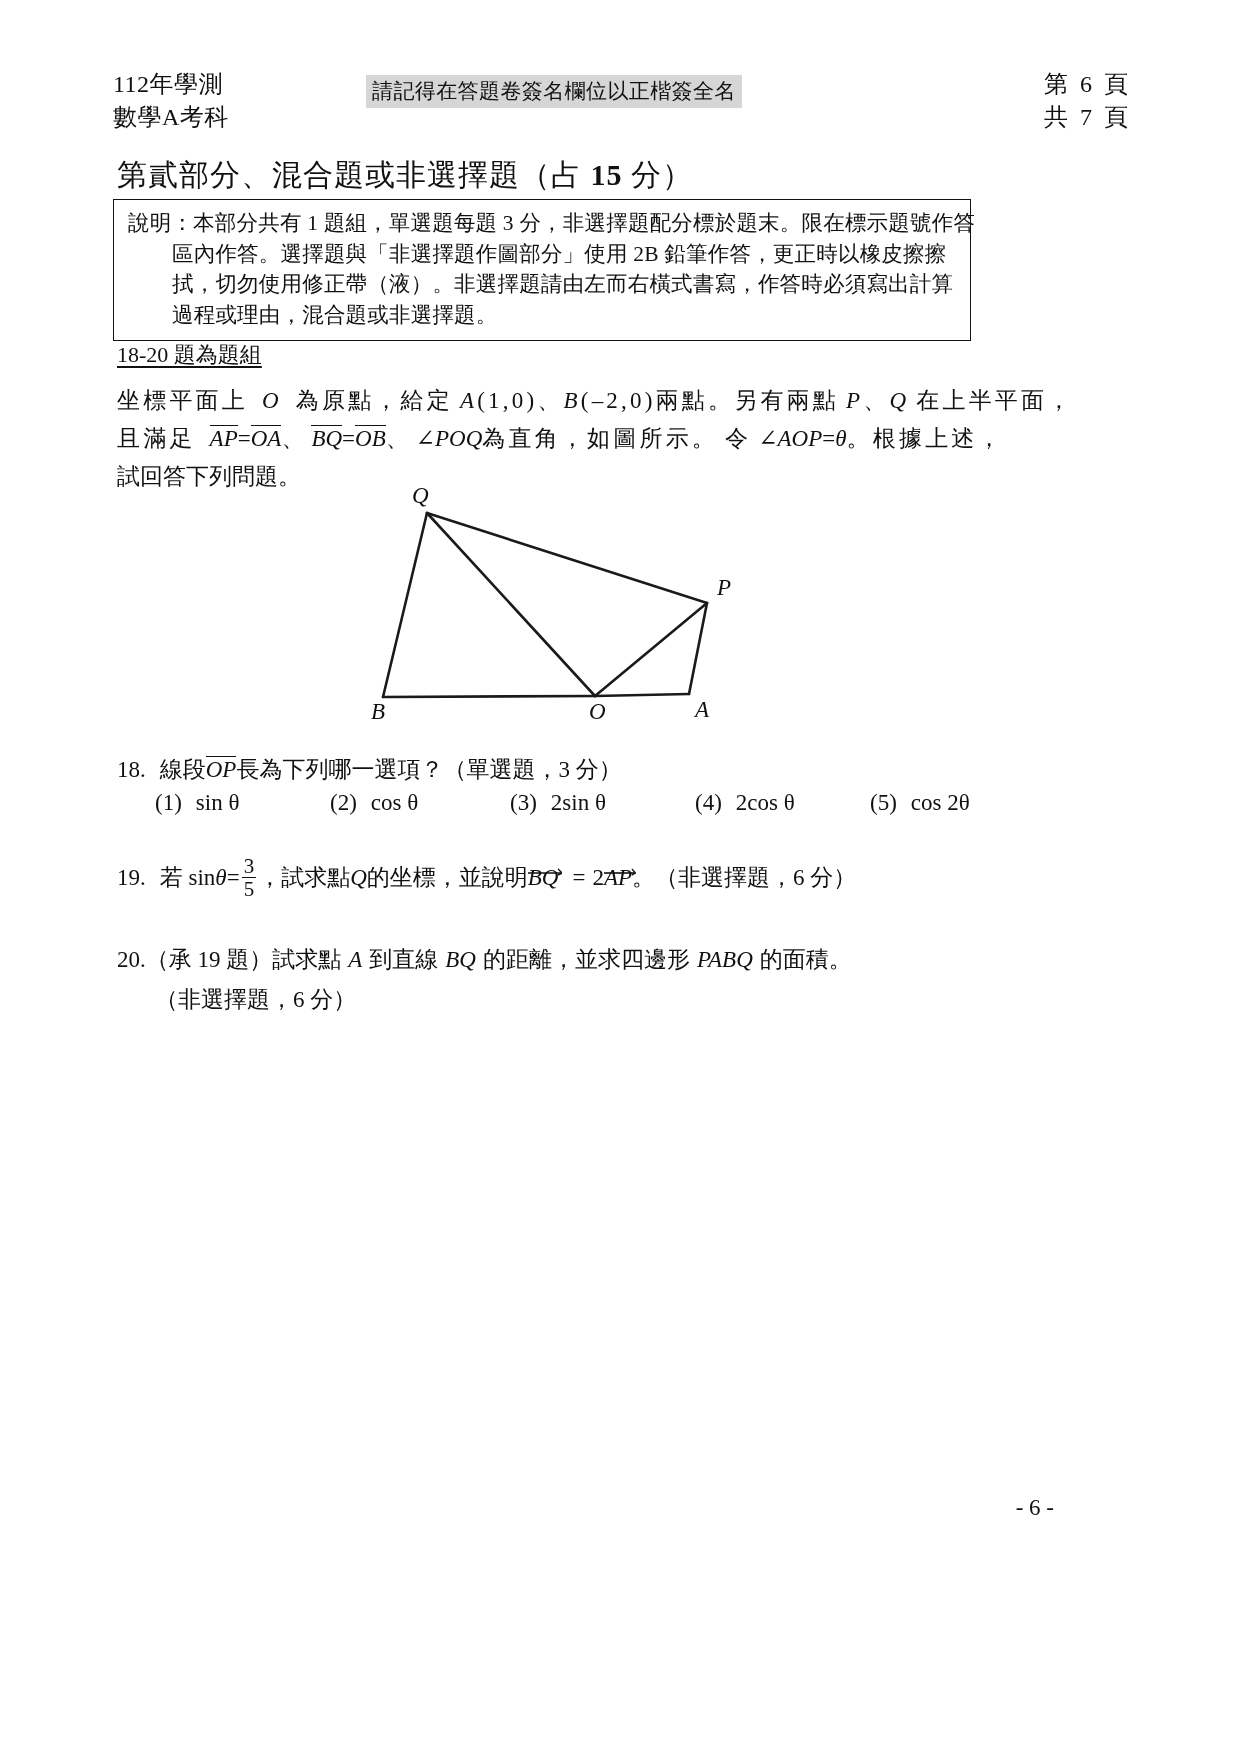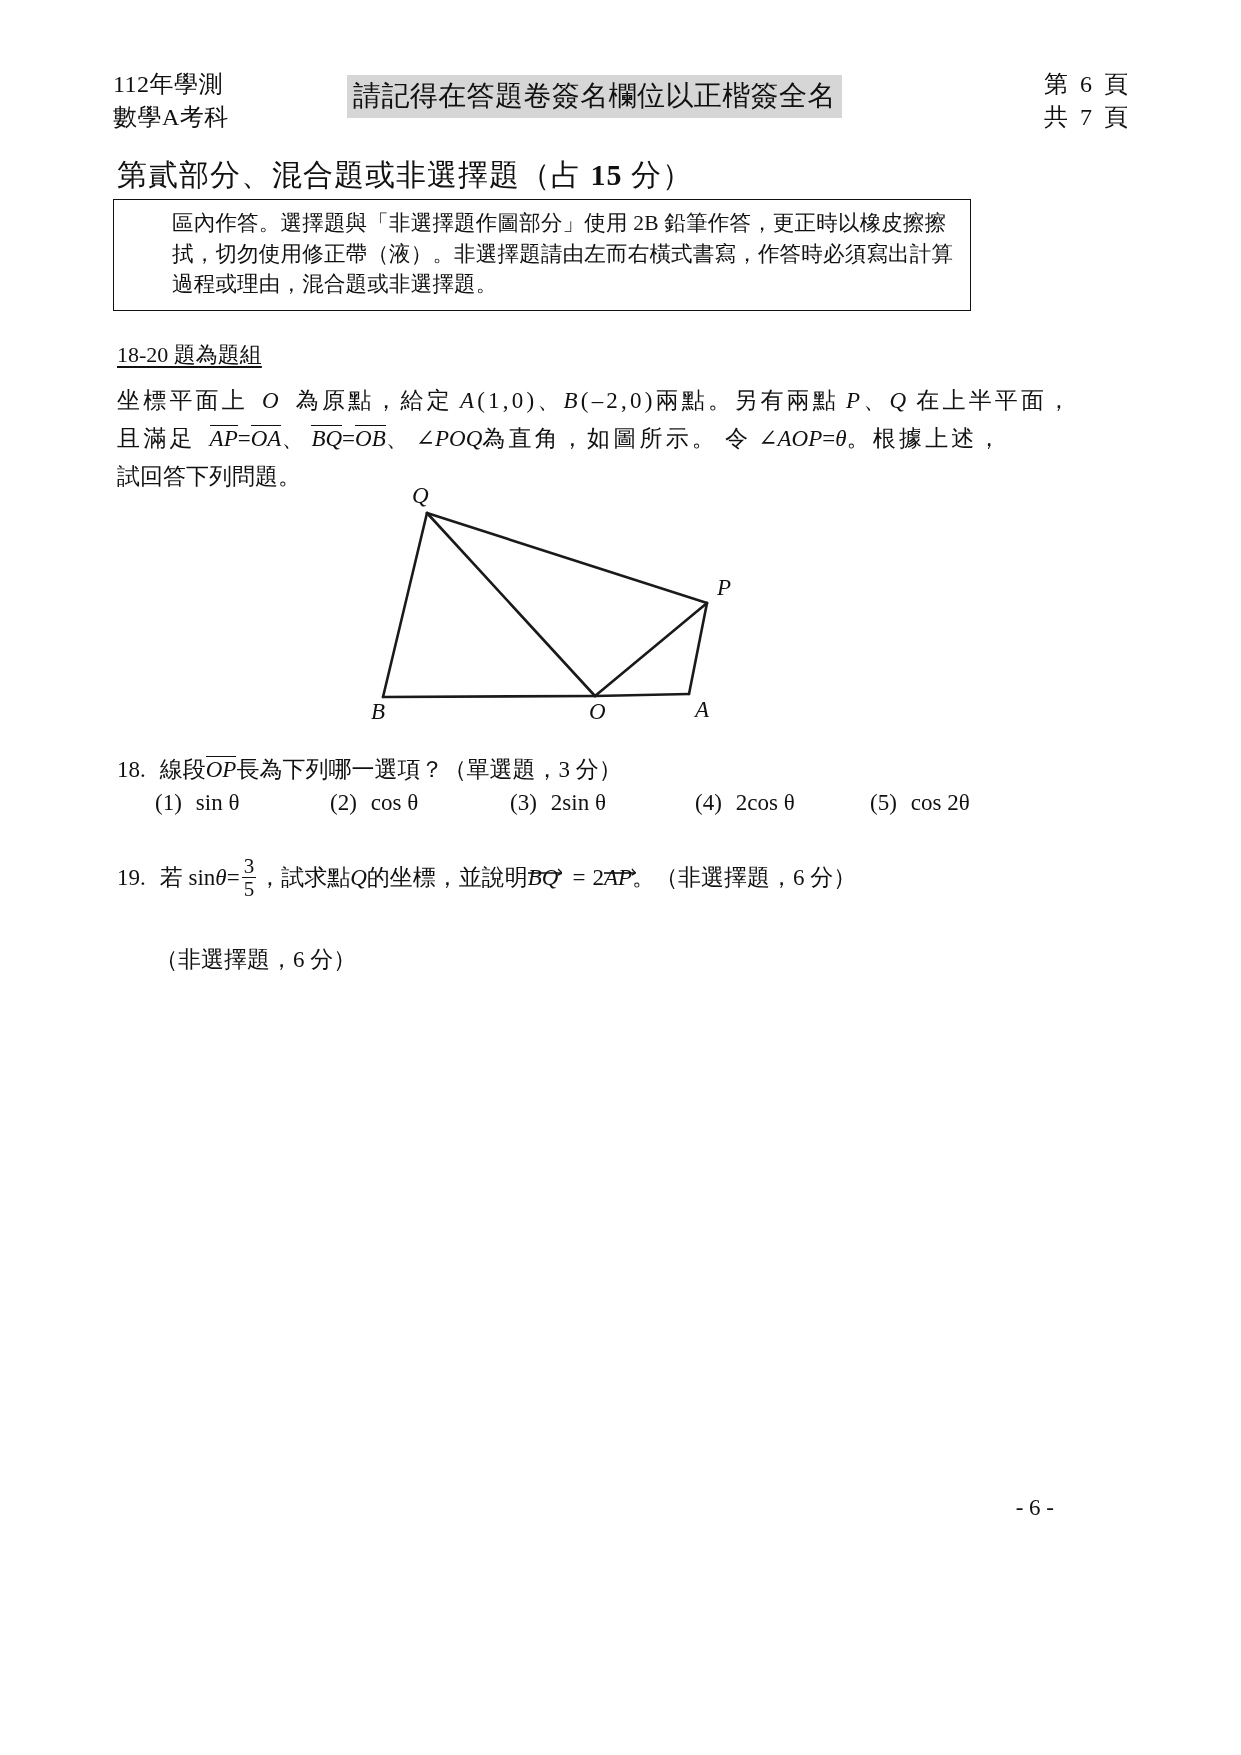--- a/index.html
+++ b/index.html
@@ -32,25 +32,25 @@
   }
   .hdr-left {
     position: absolute;
     left: 0; top: 0;
     font-size: 24px;
     line-height: 33px;
     letter-spacing: 0.5px;
   }
   .hdr-center {
     position: absolute;
-    left: 234px;
+    left: 253px;
     top: 7px;
     background: #d6d6d6;
     padding: 2px 6px 3px 6px;
-    font-size: 28px;
+    font-size: 21px;
     letter-spacing: 0.4px;
     white-space: nowrap;
   }
   .hdr-right {
     position: absolute;
     right: 0;
     top: 0;
     font-size: 24px;
     line-height: 33px;
     text-align: right;
@@ -215,20 +215,21 @@
     <div class="hdr-center">請記得在答題卷簽名欄位以正楷簽全名</div>
     <div class="hdr-right">
       <div><span>第</span><span class="sp"></span><span>6</span><span class="sp"></span><span>頁</span></div>
       <div><span>共</span><span class="sp"></span><span>7</span><span class="sp"></span><span>頁</span></div>
     </div>
   </div>
 
   <div class="sec-title"><span>第貳部分、混合題或非選擇題（占 </span><b>15</b><span> 分）</span></div>
 
   <div class="note-box">
+    <div class="note-line">說明：本部分共有 1 題組，單選題每題 3 分，非選擇題配分標於題末。限在標示題號作答</div>
     <div class="note-line ind">區內作答。選擇題與「非選擇題作圖部分」使用 2B 鉛筆作答，更正時以橡皮擦擦</div>
     <div class="note-line ind">拭，切勿使用修正帶（液）。非選擇題請由左而右橫式書寫，作答時必須寫出計算</div>
     <div class="note-line ind">過程或理由，混合題或非選擇題。</div>
   </div>
 
   <div class="group-head">18-20 題為題組</div>
 
   <div class="stmt">
     <div class="ln just"><span>坐標平面上</span><span class="sp-w2"></span><span class="mi">O</span><span class="sp-w2"></span><span>為原點，給定</span><span class="sp-w"></span><span class="mi">A</span><span class="mi mn">(1,0)</span><span>、</span><span class="mi">B</span><span class="mi mn">(–2,0)</span><span>兩點。另有兩點</span><span class="sp-w"></span><span class="mi">P</span><span>、</span><span class="mi">Q</span><span class="sp-w"></span><span>在上半平面，</span></div>
 
@@ -267,18 +268,19 @@
     <div class="qline"><span>19.</span><span class="sp-w2"></span><span>若 sin</span><span class="mi">θ</span><span class="mn">=</span><span class="frac"><span class="num">3</span><span class="den">5</span></span><span>，試求點</span><span class="mi">Q</span><span>的坐標，並說明</span><span class="vec"><span class="arw"><svg viewBox="0 0 60 8" preserveAspectRatio="none">
               <path d="M0 5 L58 5" stroke="#111" stroke-width="1.6" fill="none"></path>
               <path d="M52 1 L59 5 L52 7" stroke="#111" stroke-width="1.6" fill="none"></path>
             </svg></span><span>BQ</span></span><span class="sp-w2"></span><span class="mn">=</span><span class="sp-w"></span><span class="mn">2</span><span class="vec"><span class="arw"><svg viewBox="0 0 60 8" preserveAspectRatio="none">
               <path d="M0 5 L58 5" stroke="#111" stroke-width="1.6" fill="none"></path>
               <path d="M52 1 L59 5 L52 7" stroke="#111" stroke-width="1.6" fill="none"></path>
             </svg></span><span>AP</span></span><span>。（非選擇題，6 分）</span></div>
   </div>
 
   <div class="q q20">
+    <div class="qline"><span>20.</span><span>（承 19 題）試求點</span><span class="sp-w"></span><span class="mi">A</span><span class="sp-w"></span><span>到直線</span><span class="sp-w"></span><span class="mi">BQ</span><span class="sp-w"></span><span>的距離，並求四邊形</span><span class="sp-w"></span><span class="mi">PABQ</span><span class="sp-w"></span><span>的面積。</span></div>
     <div class="qline l2">（非選擇題，6 分）</div>
   </div>
 
   <div class="footer">- 6 -</div>
 
 </div>
 
 </body></html>

